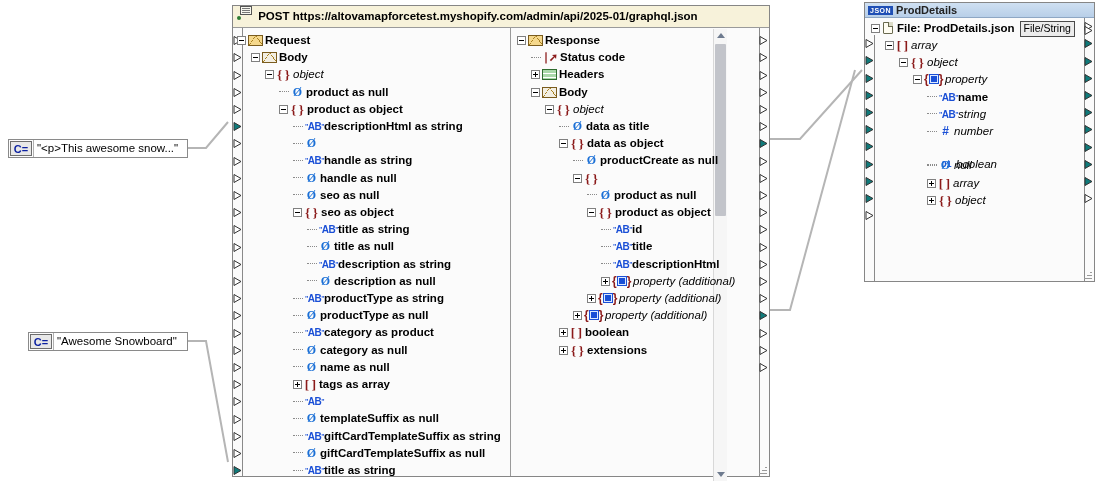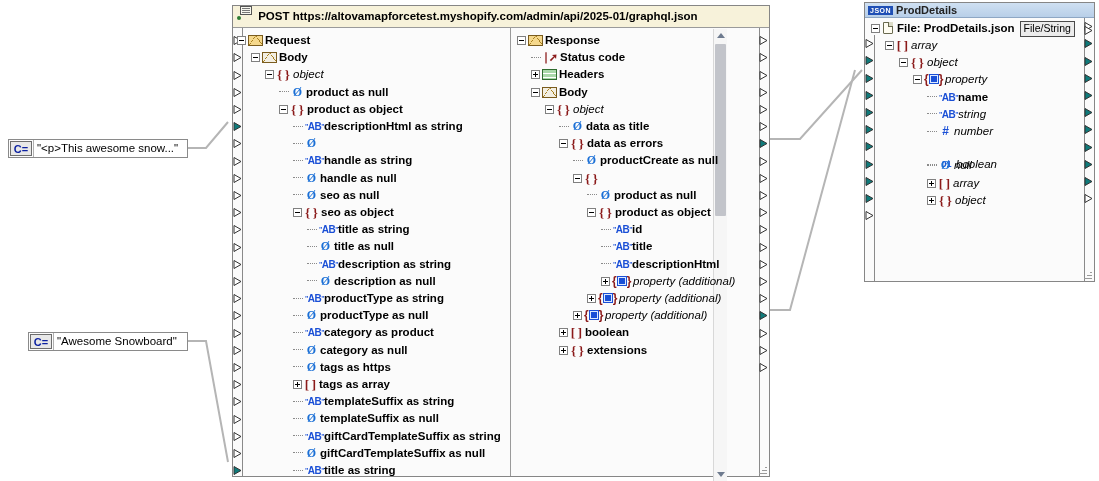--- a/index.html
+++ b/index.html
@@ -410,31 +410,30 @@
             <span class="lbl">category as product</span>
           </div>
           <div class="row" style="top: 313.6px; position: absolute; left: 56px;">
             <span class="dots" style="width:10px;"></span>
             <span class="g g-null">Ø</span>
             <span class="lbl">category as null</span>
           </div>
           <div class="row" style="top: 330.8px; position: absolute; left: 56px;">
             <span class="dots" style="width:10px;"></span>
             <span class="g g-null">Ø</span>
-            <span class="lbl">tags as https</span>
+            <span class="lbl">name as null</span>
           </div>
           <div class="row" style="top: 348px; position: absolute; left: 56px;">
             <span class="exp plus"></span>
             <span class="g g-arr">[ ]</span>
             <span class="lbl">tags as array</span>
           </div>
           <div class="row" style="top: 365.2px; position: absolute; left: 56px;">
             <span class="dots" style="width:10px;"></span>
             <span class="g g-str"><i>"</i>AB<i>"</i></span>
-            <span class="lbl">templateSuffix as string</span>
           </div>
           <div class="row" style="top: 382.4px; position: absolute; left: 56px;">
             <span class="dots" style="width:10px;"></span>
             <span class="g g-null">Ø</span>
             <span class="lbl">templateSuffix as null</span>
           </div>
           <div class="row" style="top: 399.6px; position: absolute; left: 56px;">
             <span class="dots" style="width:10px;"></span>
             <span class="g g-str"><i>"</i>AB<i>"</i></span>
             <span class="lbl">giftCardTemplateSuffix as string</span>
@@ -496,21 +495,21 @@
             <span class="lbl">object</span>
           </div>
           <div class="row" style="top: 90px; position: absolute; left: 42px;">
             <span class="dots" style="width:10px;"></span>
             <span class="g g-null">Ø</span>
             <span class="lbl">data as title</span>
           </div>
           <div class="row" style="top: 107.2px; position: absolute; left: 42px;">
             <span class="exp"></span>
             <span class="g g-obj">{ }</span>
-            <span class="lbl">data as errors</span>
+            <span class="lbl">data as object</span>
           </div>
           <div class="row" style="top: 124.4px; position: absolute; left: 56px;">
             <span class="dots" style="width:10px;"></span>
             <span class="g g-null">Ø</span>
             <span class="lbl">productCreate as null</span>
           </div>
           <div class="row" style="top: 141.6px; position: absolute; left: 56px;">
             <span class="exp"></span>
             <span class="g g-obj">{ }</span>
           </div>

